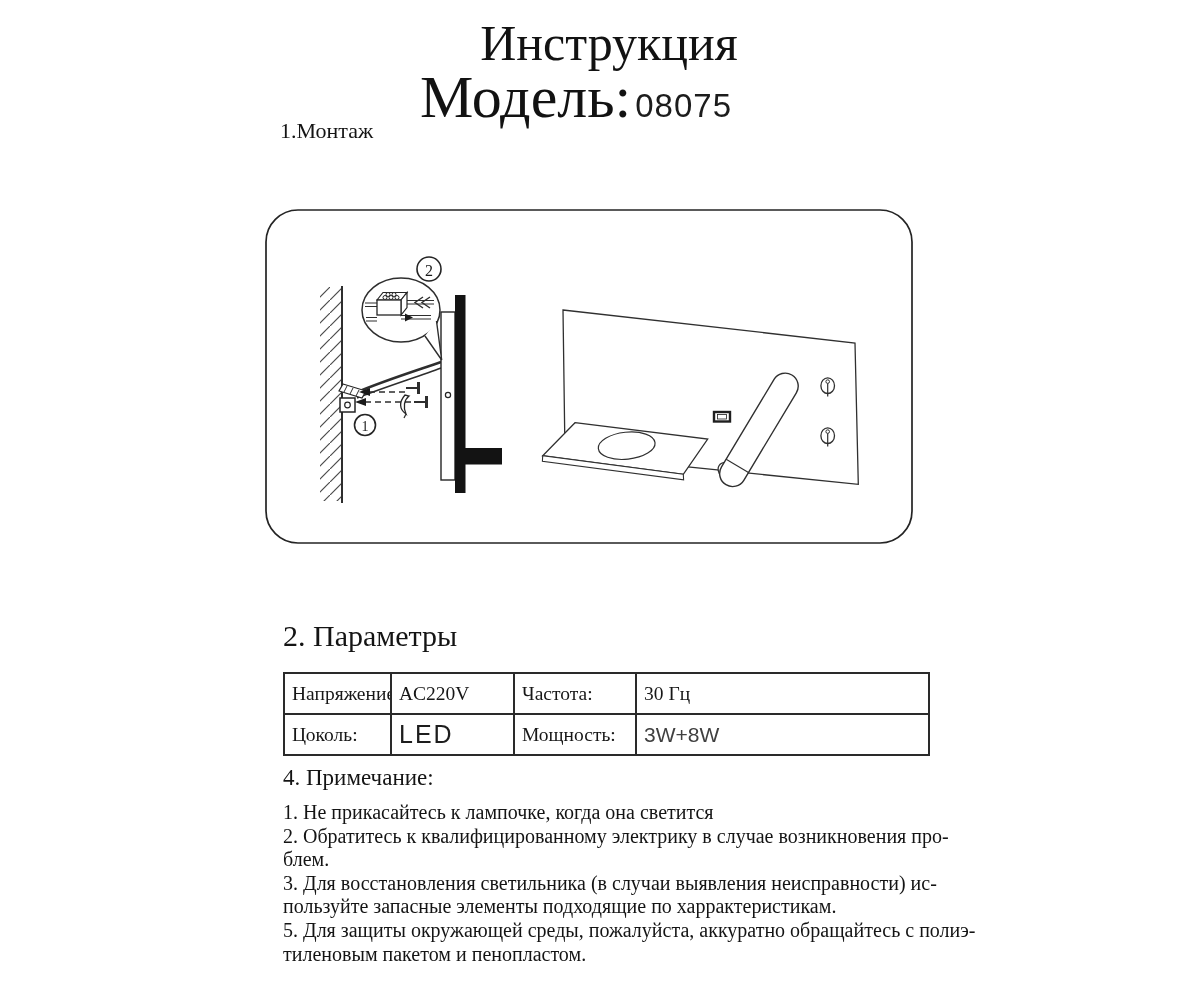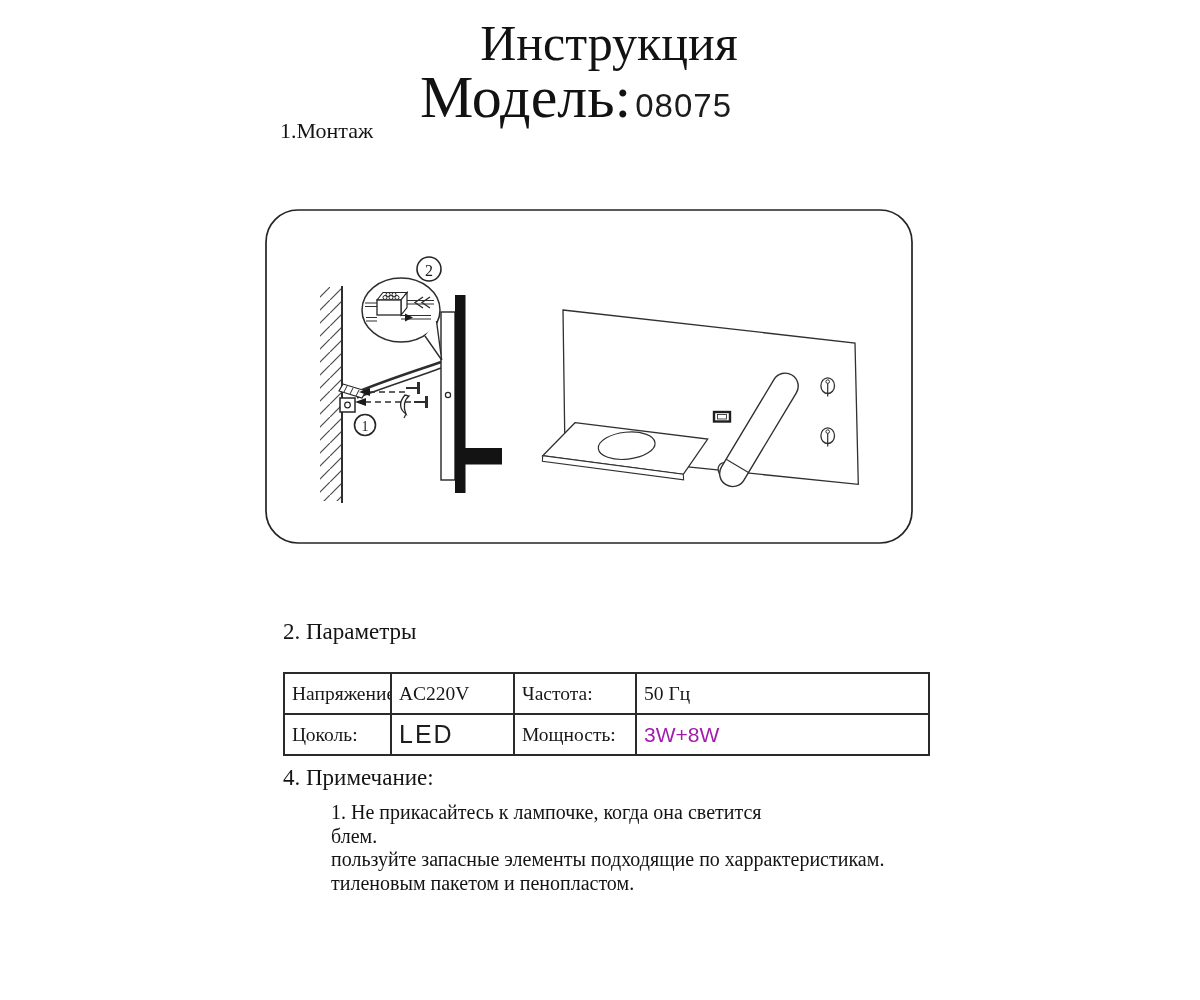--- a/index.html
+++ b/index.html
@@ -22,37 +22,37 @@
     position:absolute;left:576px;top:56px;transform:translateX(-50%);
     display:flex;align-items:baseline;white-space:pre;
   }
   .model-label{font-size:60px;line-height:1.1;color:#121212;}
   .model-number{
     font-family:"Liberation Sans","DejaVu Sans",sans-serif;
     font-size:33px;line-height:1.1;color:#1c1c1c;margin-left:4px;letter-spacing:1px;margin-top:32px;
   }
   .sec-h{position:absolute;white-space:pre;color:#141414;}
   .sec-h.montage{left:280px;top:118px;font-size:22px;}
-  .sec-h.params{left:283px;top:619px;font-size:23px;}
+  .sec-h.params{left:283px;top:619px;font-size:30px;}
   .sec-h.notes{left:283px;top:765px;font-size:23px;}
   .diagram-svg{position:absolute;left:265px;top:209px;}
   .params-table{
     position:absolute;left:283px;top:672px;
     border-collapse:collapse;table-layout:fixed;width:645px;
   }
   .params-table td{
     border:2px solid #2a2a2a;height:39px;
     padding:0 0 0 7px;font-size:19.5px;color:#171717;
     overflow:hidden;white-space:pre;vertical-align:middle;
   }
   .params-table td.sans{
-    font-family:"Liberation Sans","DejaVu Sans",sans-serif;font-size:21px;color:#a21caf;
+    font-family:"Liberation Sans","DejaVu Sans",sans-serif;font-size:21px;color:#404040;
   }
   .params-table td.led{font-size:25px;letter-spacing:2px;color:#1d1d1d;}
-  .notes-block{position:absolute;left:283px;top:801px;margin-left:48px;}
+  .notes-block{position:absolute;left:283px;top:801px;}
   .note-line{
     font-size:20px;line-height:23.6px;white-space:pre;color:#141414;
   }
   svg .ln{stroke:#2e2e2e;fill:none;}
   svg text{font-family:"Liberation Serif","DejaVu Serif",serif;fill:#1a1a1a;}
 </style>
 </head>
 <body>
 
 <div class="page">
@@ -183,33 +183,36 @@
       <col style="width:107px">
         <col style="width:123px">
         <col style="width:122px">
         <col style="width:293px">
     </colgroup>
     <tbody>
       <tr>
         <td>Напряжение:</td>
         <td>AC220V</td>
         <td>Частота:</td>
-        <td>50 Гц</td>
+        <td>30 Гц</td>
       </tr>
       <tr>
         <td>Цоколь:</td>
         <td class="sans led">LED</td>
         <td>Мощность:</td>
         <td class="sans">3W+8W</td>
       </tr>
     </tbody>
   </table>
 
   <div class="sec-h notes">4. Примечание:</div>
 
   <div class="notes-block">
     <div class="note-line">1. Не прикасайтесь к лампочке, когда она светится</div>
+    <div class="note-line">2. Обратитесь к квалифицированному электрику в случае возникновения про-</div>
     <div class="note-line">блем.</div>
+    <div class="note-line">3. Для восстановления светильника (в случаи выявления неисправности) ис-</div>
     <div class="note-line">пользуйте запасные элементы подходящие по харрактеристикам.</div>
+    <div class="note-line">5. Для защиты окружающей среды, пожалуйста, аккуратно обращайтесь с полиэ-</div>
     <div class="note-line">тиленовым пакетом и пенопластом.</div>
   </div>
 
 </div>
 
 </body></html>

